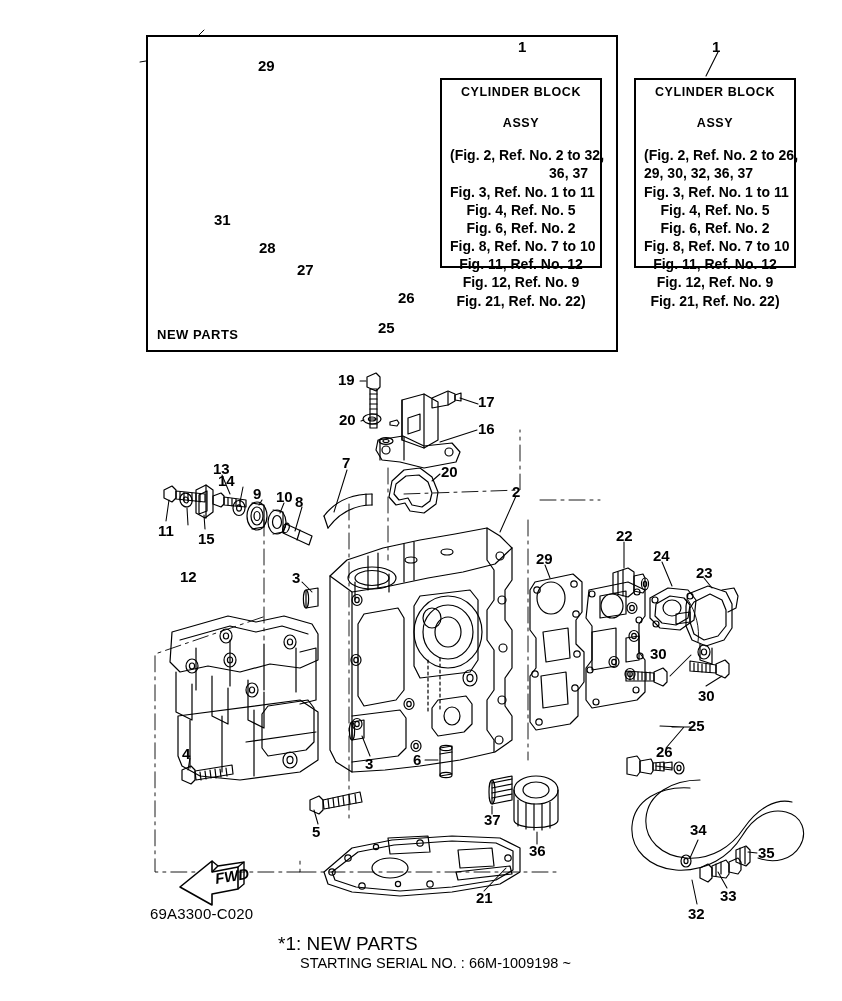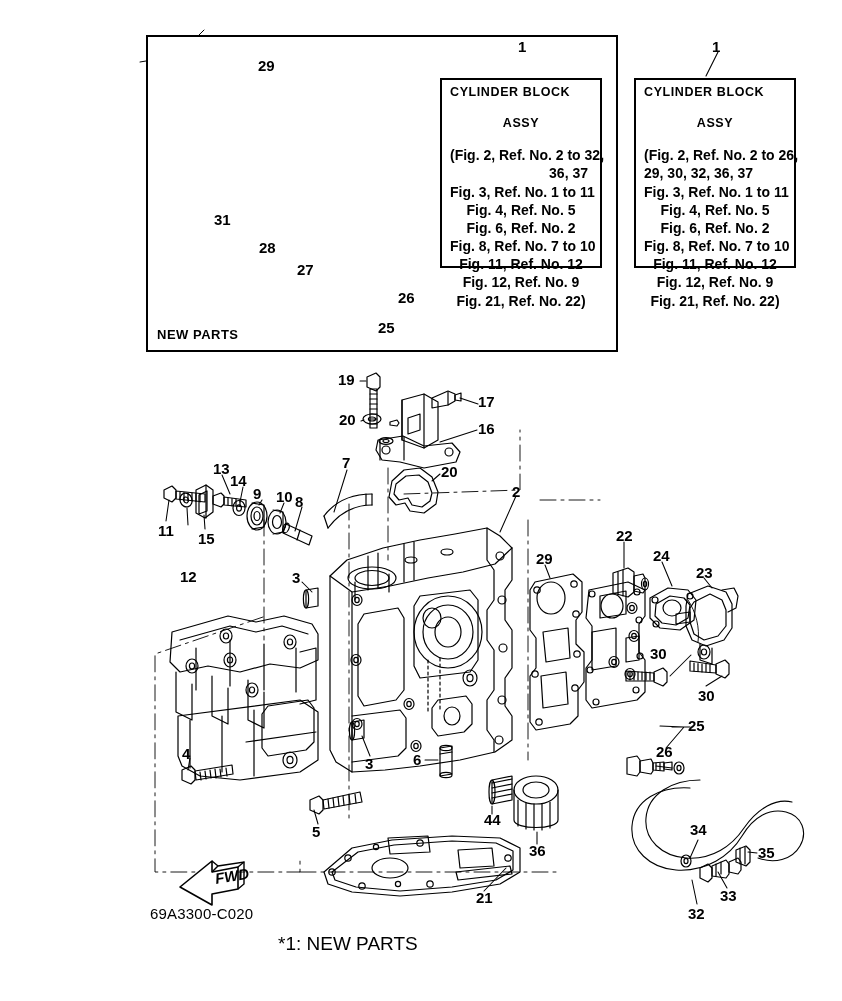--- a/index.html
+++ b/index.html
@@ -11,21 +11,21 @@
 
   
   .inset-box{position:absolute;left:146px;top:35px;width:472px;height:317px;
              border:2px solid #000;box-sizing:border-box;background:#fff;}
   .inset-label{position:absolute;left:157px;top:327px;font-size:13px;font-weight:bold;
                letter-spacing:.5px;}
 
   
   .assy-box{position:absolute;border:2px solid #000;background:#fff;box-sizing:border-box;
             padding:6px 8px 8px 8px;}
-  .assy-box .ttl{font-size:12.5px;font-weight:bold;letter-spacing:.6px;
+  .assy-box .ttl{font-size:12.5px;font-weight:bold;text-align:center;letter-spacing:.6px;
                  line-height:1.05;}
   .assy-box .ttl2{font-size:12.5px;font-weight:bold;text-align:center;letter-spacing:.6px;
                   margin-top:17px;}
   .assy-box .lines{margin-top:16px;font-size:14px;font-weight:bold;line-height:1.30;}
   .assy-box .lines .ln{white-space:pre;text-align:center;}
 
   #assy1{left:440px;top:78px;width:162px;height:190px;}
   #assy2{left:634px;top:78px;width:162px;height:190px;}
 
   
@@ -627,42 +627,42 @@
   <div class="ref" style="left:398px;top:290px;">26</div>
   <div class="ref" style="left:378px;top:320px;">25</div>
 
   <div class="ref" style="left:338px;top:372px;">19</div>
   <div class="ref" style="left:339px;top:412px;">20</div>
   <div class="ref" style="left:478px;top:394px;">17</div>
   <div class="ref" style="left:478px;top:421px;">16</div>
   <div class="ref" style="left:441px;top:464px;">20</div>
   <div class="ref" style="left:512px;top:484px;">2</div>
   <div class="ref" style="left:213px;top:461px;">13</div>
-  <div class="ref" style="left:230px;top:473px;">14</div>
+  <div class="ref" style="left:218px;top:473px;">14</div>
   <div class="ref" style="left:253px;top:486px;">9</div>
   <div class="ref" style="left:276px;top:489px;">10</div>
   <div class="ref" style="left:295px;top:494px;">8</div>
   <div class="ref" style="left:342px;top:455px;">7</div>
   <div class="ref" style="left:158px;top:523px;">11</div>
   <div class="ref" style="left:180px;top:527px;margin-top:42px;">12</div>
   <div class="ref" style="left:198px;top:531px;">15</div>
   <div class="ref" style="left:292px;top:570px;">3</div>
   <div class="ref" style="left:365px;top:756px;">3</div>
   <div class="ref" style="left:413px;top:752px;">6</div>
   <div class="ref" style="left:182px;top:746px;">4</div>
   <div class="ref" style="left:312px;top:824px;">5</div>
   <div class="ref" style="left:536px;top:551px;">29</div>
   <div class="ref" style="left:616px;top:528px;">22</div>
   <div class="ref" style="left:653px;top:548px;">24</div>
   <div class="ref" style="left:696px;top:565px;">23</div>
   <div class="ref" style="left:650px;top:646px;">30</div>
   <div class="ref" style="left:698px;top:688px;">30</div>
   <div class="ref" style="left:688px;top:718px;">25</div>
   <div class="ref" style="left:656px;top:744px;">26</div>
-  <div class="ref" style="left:484px;top:812px;">44</div>
+  <div class="ref" style="left:484px;top:812px;">37</div>
   <div class="ref" style="left:529px;top:843px;">36</div>
   <div class="ref" style="left:476px;top:890px;">21</div>
   <div class="ref" style="left:690px;top:822px;">34</div>
   <div class="ref" style="left:758px;top:845px;">35</div>
   <div class="ref" style="left:720px;top:888px;">33</div>
   <div class="ref" style="left:688px;top:906px;">32</div>
 
   <div class="fwd">
     <svg viewBox="0 0 84 56" width="84" height="56">
       <g stroke="#000" stroke-width="1.6" fill="#fff" stroke-linejoin="round">
@@ -672,14 +672,15 @@
         <path d="M40 15 L46 9 L72 5 L72 27 L66 32"></path>
         <path d="M66 10 L72 5"></path>
         <path d="M40 4 L46 9"></path>
       </g>
       <text x="44" y="27" font-family="'Liberation Sans',sans-serif" font-size="15" font-weight="bold" font-style="italic" fill="#000" transform="rotate(-9 44 27)">FWD</text>
     </svg>
   </div>
 
   <div class="figcode">69A3300-C020</div>
   <div class="note1">*1: NEW PARTS</div>
+  <div class="note2">STARTING SERIAL NO. : 66M-1009198 ~</div>
 
 </div>
 
 </body></html>

